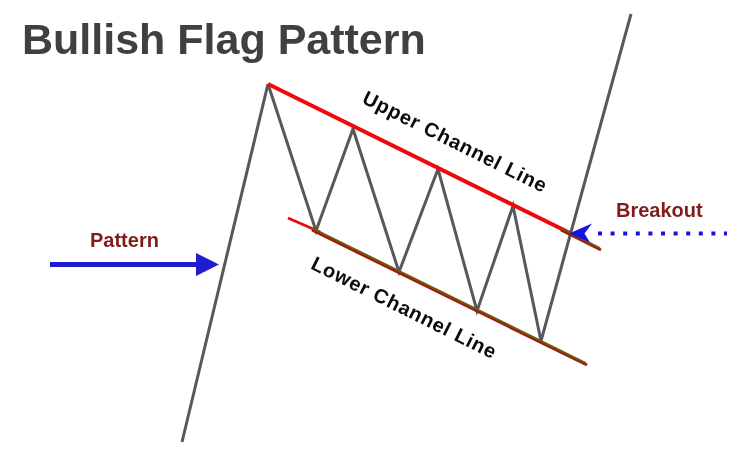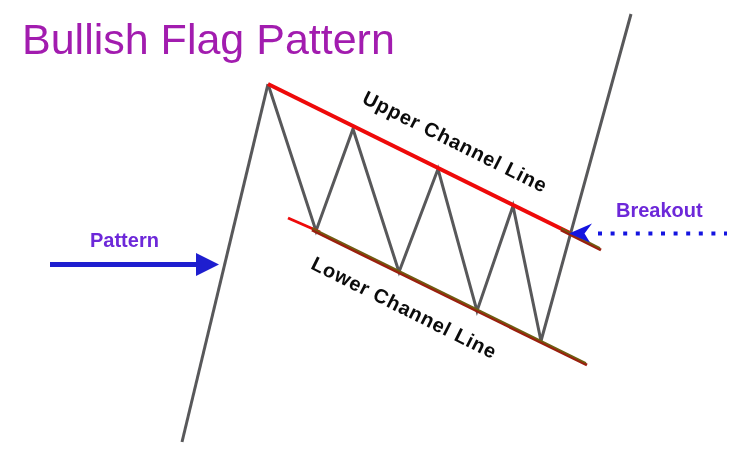--- a/index.html
+++ b/index.html
@@ -14,31 +14,31 @@
     width:745px;height:458px;
     background:#ffffff;
   }
   .diagram-svg{
     position:absolute;left:0;top:0;width:745px;height:458px;
   }
   .title{
     position:absolute;
     left:22px;top:13px;
     font-size:43px;
-    font-weight:400;
+    font-weight:700;
     line-height:1.25;
-    color:#a21caf;
+    color:#404040;
     letter-spacing:0px;
     white-space:nowrap;
   }
   .small-label{
     position:absolute;
     font-size:20px;
     font-weight:700;
-    color:#6d28d9;
+    color:#7f1d1d;
     white-space:nowrap;
   }
   .label-flagpole{ left:90px; top:229px; }
   .label-breakout{ left:616px; top:199px; }
   .rot-label{
     position:absolute;
     font-size:20px;
     font-weight:700;
     color:#0b0b0b;
     white-space:nowrap;

